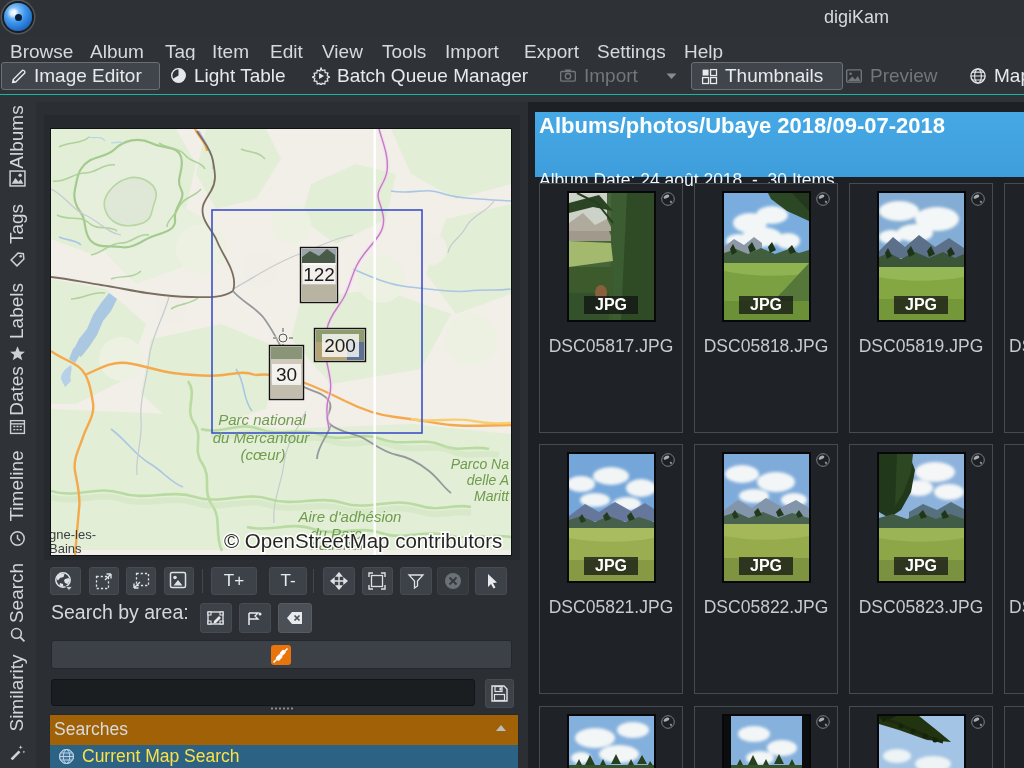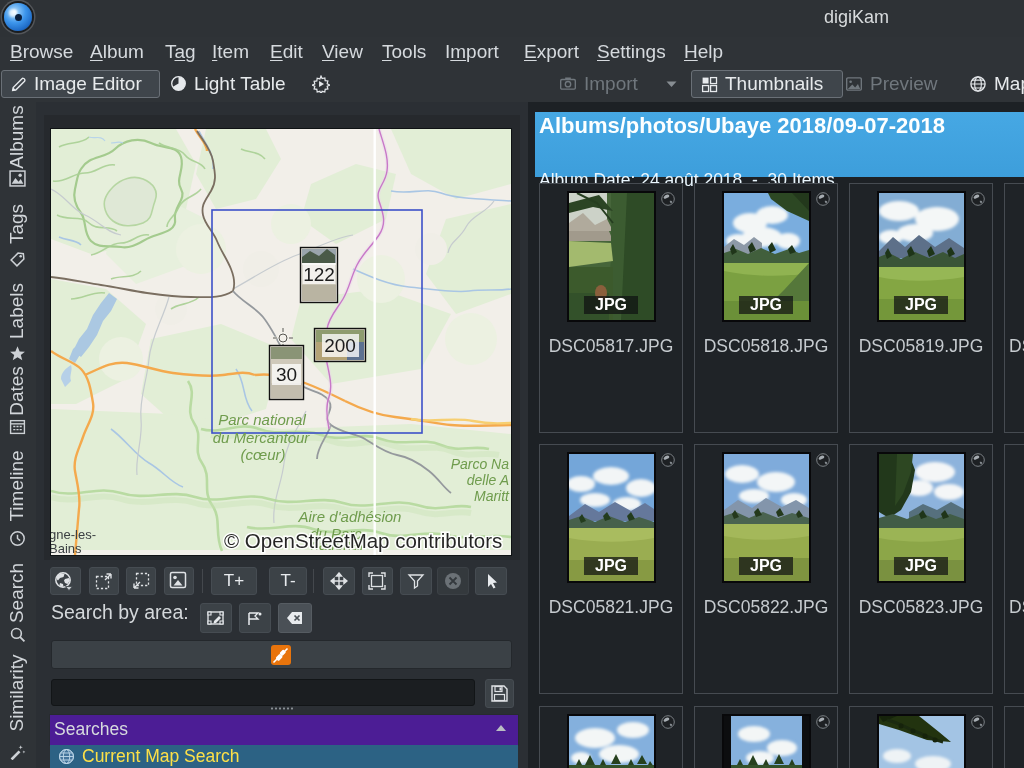--- a/index.html
+++ b/index.html
@@ -9,21 +9,21 @@
 #titlebar{left:0;top:0;width:1024px;height:37px;background:#2e3236;}
 #appicon{left:4px;top:3px;width:28px;height:28px;border-radius:50%;background:radial-gradient(circle at 38% 32%, #eaf5ff 0%, #8cc6f8 14%, #3d96ec 42%, #1f6cc8 72%, #0d3b78 96%);box-shadow:0 0 0 2px #1a1d20, 0 0 0 3.5px #53565a;}
 #appicon .ctr{position:absolute;left:11px;top:11px;width:7px;height:7px;border-radius:50%;background:#0a1e3c;}
 #appicon .hl{position:absolute;left:5px;top:6px;width:8px;height:8px;border-radius:50%;background:rgba(255,255,255,0.75);filter:blur(1px);}
 #apptitle{left:824px;top:7px;font-size:18px;color:#d9dcde;}
 
 #menubar{left:0;top:37px;width:897px;height:31px;background:#2f3337;border-bottom:1px solid #282c30;}
 .mi{position:absolute;top:4px;font-size:19px;color:#d6dade;}
 .mi u{text-decoration-thickness:1px;text-underline-offset:2px;}
 
-#toolbar{left:0;top:68px;width:1024px;height:34px;background:#2f3337;border-bottom:1px solid #14b8a6;}
+#toolbar{left:0;top:60px;width:1024px;height:34px;background:#2f3337;border-bottom:1px solid #14b8a6;}
 .tbtn{position:absolute;top:2px;height:27px;border-radius:3px;display:flex;align-items:center;font-size:19px;color:#e7eaec;}
 .tbtn.on{background:#3f454b;border:1px solid #6a7077;height:26px;}
 .tlabel{white-space:nowrap;}
 .gray{color:#70777d;}
 
 #sidebar{left:0;top:102px;width:36px;height:666px;background:#2f3337;}
 .vt{position:absolute;left:17px;font-size:19px;color:#d2d6da;white-space:nowrap;transform:translate(-50%,-50%) rotate(-90deg);}
 .sicon{position:absolute;left:9px;}
 
 #leftpanel{left:36px;top:102px;width:492px;height:666px;background:#2b2f34;}
@@ -81,20 +81,21 @@
         <path d="M8 8 L8 1.6 A6.4 6.4 0 0 0 2.7 11.1 z" fill="#2f3338"></path>
         <circle cx="8" cy="8" r="6.4" fill="none" stroke="#e6e9ec" stroke-width="1.2"></circle>
       </svg>
     <span class="tlabel" style="margin-left:7px">Light Table</span>
   </div>
   <div class="tbtn" style="left:312px;">
     <svg width="18" height="18" viewBox="0 0 16 16">
         <path d="M8 1l1 2.2 2.4-.6.3 2.4 2.4.3-.6 2.4L15.7 9l-2.2 1 .6 2.4-2.4.3-.3 2.4-2.4-.6-1 2.2-1-2.2-2.4.6-.3-2.4-2.4-.3.6-2.4L.3 9l2.2-1-.6-2.4 2.4-.3.3-2.4 2.4.6z" fill="none" stroke="#e4e7ea" stroke-width="1.1"></path>
         <path d="M6.3 5.4l4.4 2.6-4.4 2.6z" fill="#e4e7ea"></path>
       </svg>
+    <span class="tlabel" style="margin-left:7px">Batch Queue Manager</span>
   </div>
   <div class="tbtn" style="left:559px;">
     <svg width="18" height="18" viewBox="0 0 16 16">
         <rect x="1.5" y="4" width="13" height="8.5" rx="1" fill="none" stroke="#70777d" stroke-width="1.2"></rect>
         <circle cx="8" cy="8.2" r="2.4" fill="none" stroke="#70777d" stroke-width="1.2"></circle>
         <rect x="5.5" y="2.2" width="5" height="2" fill="#70777d"></rect>
       </svg>
     <span class="tlabel gray" style="margin-left:7px">Import</span>
     <svg style="margin-left:28px" width="11" height="8" viewBox="0 0 11 8">
         <path d="M0.5 1.5h10L5.5 7z" fill="#878d92"></path>
@@ -420,21 +421,21 @@
   <div class="sbtn" style="left:449px;top:577px;width:27px;height:27px;">
     <svg width="19" height="19" viewBox="0 0 19 19" style="margin:4px 0 0 4px">
         <path d="M2 2h12l3 3v12H2z" fill="none" stroke="#dfe2e5" stroke-width="1.4"></path>
         <rect x="5" y="2.5" width="7" height="5" fill="none" stroke="#dfe2e5" stroke-width="1.2"></rect>
         <rect x="9.5" y="3.5" width="2" height="3" fill="#dfe2e5"></rect>
         <rect x="4.5" y="10.5" width="10" height="6" fill="none" stroke="#dfe2e5" stroke-width="1.2"></rect>
       </svg>
   </div>
   <div class="abs" style="left:234px;top:605px;width:24px;height:3px;background-image:radial-gradient(circle, #8a9095 1px, transparent 1.2px);background-size:4px 3px;"></div>
 
-  <div class="abs" style="left:13px;top:612px;width:468px;height:30px;background:#4c1d95;border:1px solid #272b2f;">
+  <div class="abs" style="left:13px;top:612px;width:468px;height:30px;background:#a16207;border:1px solid #272b2f;">
     <span style="position:absolute;left:4px;top:4px;font-size:17.5px;color:#d7dbde;">Searches</span>
     <span style="position:absolute;right:12px;top:10px;width:0;height:0;border-left:5px solid transparent;border-right:5px solid transparent;border-bottom:6px solid #b9bec3;"></span>
   </div>
 
   <div class="abs" style="left:14px;top:643px;width:468px;height:23px;background:#2c6284;">
     <svg width="17" height="17" viewBox="0 0 17 17" style="position:absolute;left:8px;top:3px;">
         <circle cx="8.5" cy="8.5" r="7" fill="#44759c" stroke="#a9c6dc" stroke-width="1"></circle>
         <path d="M8.5 1.5a7 7 0 000 14M8.5 1.5a7 7 0 010 14M1.5 8.5h14M3 5h11M3 12h11" stroke="#bfd9ea" stroke-width="0.9" fill="none"></path>
         <ellipse cx="8.5" cy="8.5" rx="3.2" ry="7" fill="none" stroke="#bfd9ea" stroke-width="0.9"></ellipse>
       </svg>

